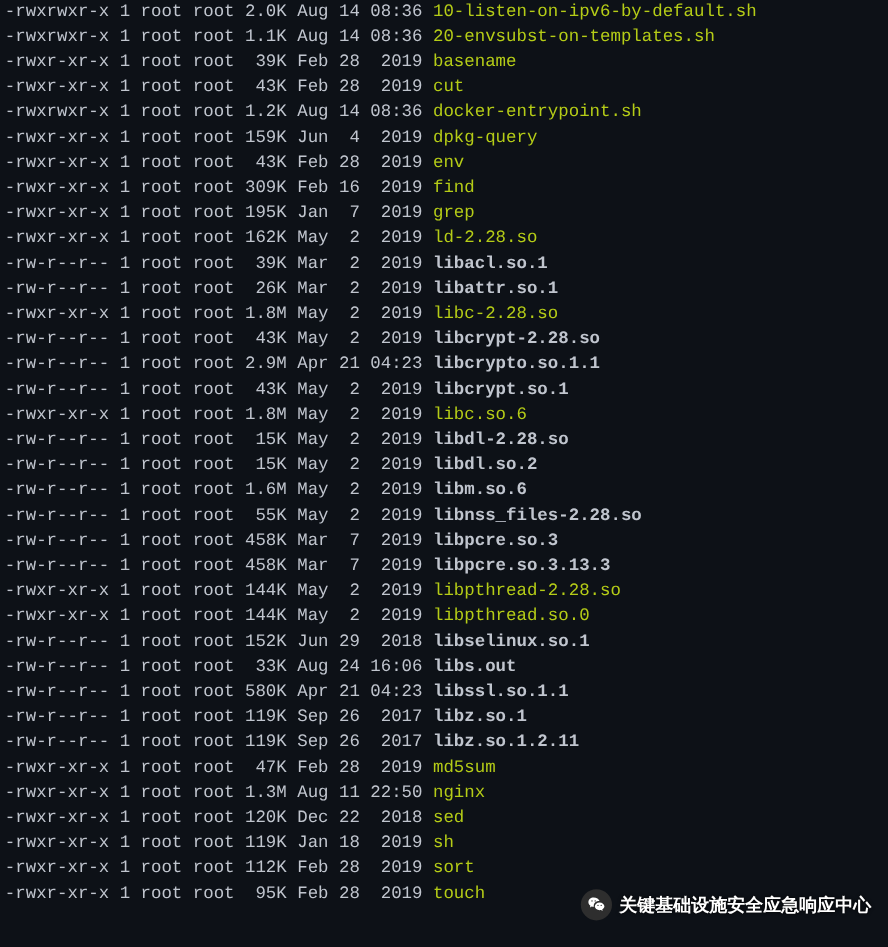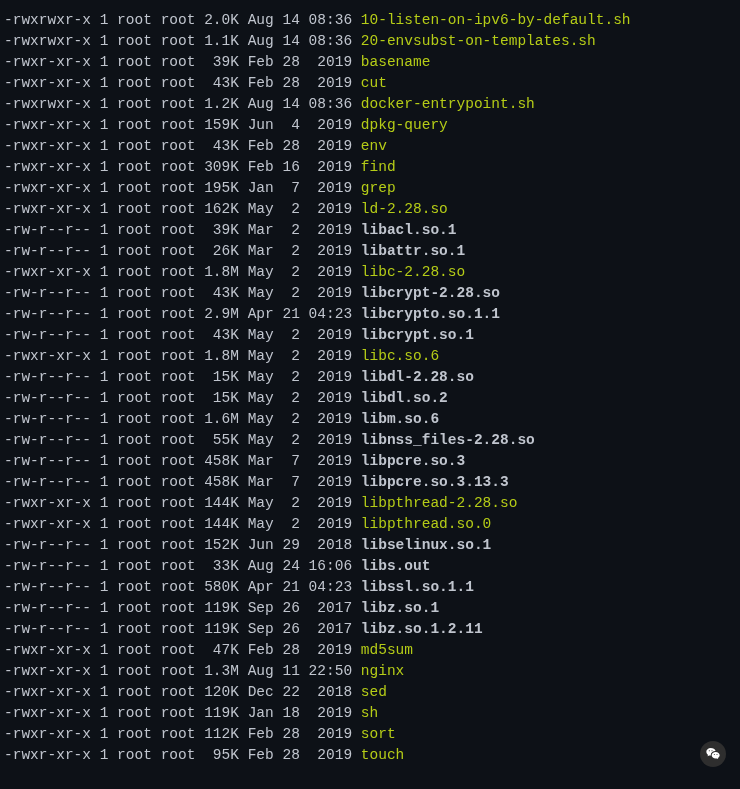--- a/index.html
+++ b/index.html
@@ -9,21 +9,21 @@
     font-family: "Consolas", "Menlo", "Monaco", "Liberation Mono", monospace;
     font-size: 14.5px;
     line-height: 21px;
     color: #c0c5ce;
     width: 740px;
     height: 789px;
     overflow: hidden;
     position: relative;
   }
   .terminal {
-    padding: 10px 4px;
+    padding: 0 4px;
     white-space: pre;
   }
   .row { display: block; }
   .perm { color: #c0c5ce; }
   .links{ color: #c0c5ce; }
   .user { color: #c0c5ce; }
   .grp  { color: #c0c5ce; }
   .size { color: #c0c5ce; }
   .date { color: #c0c5ce; }
   
@@ -56,13 +56,14 @@
 <body>
 
 <div class="terminal" id="term"><div class="row"><span class="perm">-rwxrwxr-x</span><span class="links"> 1</span><span class="user"> root</span><span class="grp"> root</span><span class="size"> 2.0K</span><span class="date"> Aug 14 08:36</span><span class="name-exec"> 10-listen-on-ipv6-by-default.sh</span></div><div class="row"><span class="perm">-rwxrwxr-x</span><span class="links"> 1</span><span class="user"> root</span><span class="grp"> root</span><span class="size"> 1.1K</span><span class="date"> Aug 14 08:36</span><span class="name-exec"> 20-envsubst-on-templates.sh</span></div><div class="row"><span class="perm">-rwxr-xr-x</span><span class="links"> 1</span><span class="user"> root</span><span class="grp"> root</span><span class="size">  39K</span><span class="date"> Feb 28  2019</span><span class="name-exec"> basename</span></div><div class="row"><span class="perm">-rwxr-xr-x</span><span class="links"> 1</span><span class="user"> root</span><span class="grp"> root</span><span class="size">  43K</span><span class="date"> Feb 28  2019</span><span class="name-exec"> cut</span></div><div class="row"><span class="perm">-rwxrwxr-x</span><span class="links"> 1</span><span class="user"> root</span><span class="grp"> root</span><span class="size"> 1.2K</span><span class="date"> Aug 14 08:36</span><span class="name-exec"> docker-entrypoint.sh</span></div><div class="row"><span class="perm">-rwxr-xr-x</span><span class="links"> 1</span><span class="user"> root</span><span class="grp"> root</span><span class="size"> 159K</span><span class="date"> Jun  4  2019</span><span class="name-exec"> dpkg-query</span></div><div class="row"><span class="perm">-rwxr-xr-x</span><span class="links"> 1</span><span class="user"> root</span><span class="grp"> root</span><span class="size">  43K</span><span class="date"> Feb 28  2019</span><span class="name-exec"> env</span></div><div class="row"><span class="perm">-rwxr-xr-x</span><span class="links"> 1</span><span class="user"> root</span><span class="grp"> root</span><span class="size"> 309K</span><span class="date"> Feb 16  2019</span><span class="name-exec"> find</span></div><div class="row"><span class="perm">-rwxr-xr-x</span><span class="links"> 1</span><span class="user"> root</span><span class="grp"> root</span><span class="size"> 195K</span><span class="date"> Jan  7  2019</span><span class="name-exec"> grep</span></div><div class="row"><span class="perm">-rwxr-xr-x</span><span class="links"> 1</span><span class="user"> root</span><span class="grp"> root</span><span class="size"> 162K</span><span class="date"> May  2  2019</span><span class="name-exec"> ld-2.28.so</span></div><div class="row"><span class="perm">-rw-r--r--</span><span class="links"> 1</span><span class="user"> root</span><span class="grp"> root</span><span class="size">  39K</span><span class="date"> Mar  2  2019</span><span class="name-plain"> libacl.so.1</span></div><div class="row"><span class="perm">-rw-r--r--</span><span class="links"> 1</span><span class="user"> root</span><span class="grp"> root</span><span class="size">  26K</span><span class="date"> Mar  2  2019</span><span class="name-plain"> libattr.so.1</span></div><div class="row"><span class="perm">-rwxr-xr-x</span><span class="links"> 1</span><span class="user"> root</span><span class="grp"> root</span><span class="size"> 1.8M</span><span class="date"> May  2  2019</span><span class="name-exec"> libc-2.28.so</span></div><div class="row"><span class="perm">-rw-r--r--</span><span class="links"> 1</span><span class="user"> root</span><span class="grp"> root</span><span class="size">  43K</span><span class="date"> May  2  2019</span><span class="name-plain"> libcrypt-2.28.so</span></div><div class="row"><span class="perm">-rw-r--r--</span><span class="links"> 1</span><span class="user"> root</span><span class="grp"> root</span><span class="size"> 2.9M</span><span class="date"> Apr 21 04:23</span><span class="name-plain"> libcrypto.so.1.1</span></div><div class="row"><span class="perm">-rw-r--r--</span><span class="links"> 1</span><span class="user"> root</span><span class="grp"> root</span><span class="size">  43K</span><span class="date"> May  2  2019</span><span class="name-plain"> libcrypt.so.1</span></div><div class="row"><span class="perm">-rwxr-xr-x</span><span class="links"> 1</span><span class="user"> root</span><span class="grp"> root</span><span class="size"> 1.8M</span><span class="date"> May  2  2019</span><span class="name-exec"> libc.so.6</span></div><div class="row"><span class="perm">-rw-r--r--</span><span class="links"> 1</span><span class="user"> root</span><span class="grp"> root</span><span class="size">  15K</span><span class="date"> May  2  2019</span><span class="name-plain"> libdl-2.28.so</span></div><div class="row"><span class="perm">-rw-r--r--</span><span class="links"> 1</span><span class="user"> root</span><span class="grp"> root</span><span class="size">  15K</span><span class="date"> May  2  2019</span><span class="name-plain"> libdl.so.2</span></div><div class="row"><span class="perm">-rw-r--r--</span><span class="links"> 1</span><span class="user"> root</span><span class="grp"> root</span><span class="size"> 1.6M</span><span class="date"> May  2  2019</span><span class="name-plain"> libm.so.6</span></div><div class="row"><span class="perm">-rw-r--r--</span><span class="links"> 1</span><span class="user"> root</span><span class="grp"> root</span><span class="size">  55K</span><span class="date"> May  2  2019</span><span class="name-plain"> libnss_files-2.28.so</span></div><div class="row"><span class="perm">-rw-r--r--</span><span class="links"> 1</span><span class="user"> root</span><span class="grp"> root</span><span class="size"> 458K</span><span class="date"> Mar  7  2019</span><span class="name-plain"> libpcre.so.3</span></div><div class="row"><span class="perm">-rw-r--r--</span><span class="links"> 1</span><span class="user"> root</span><span class="grp"> root</span><span class="size"> 458K</span><span class="date"> Mar  7  2019</span><span class="name-plain"> libpcre.so.3.13.3</span></div><div class="row"><span class="perm">-rwxr-xr-x</span><span class="links"> 1</span><span class="user"> root</span><span class="grp"> root</span><span class="size"> 144K</span><span class="date"> May  2  2019</span><span class="name-exec"> libpthread-2.28.so</span></div><div class="row"><span class="perm">-rwxr-xr-x</span><span class="links"> 1</span><span class="user"> root</span><span class="grp"> root</span><span class="size"> 144K</span><span class="date"> May  2  2019</span><span class="name-exec"> libpthread.so.0</span></div><div class="row"><span class="perm">-rw-r--r--</span><span class="links"> 1</span><span class="user"> root</span><span class="grp"> root</span><span class="size"> 152K</span><span class="date"> Jun 29  2018</span><span class="name-plain"> libselinux.so.1</span></div><div class="row"><span class="perm">-rw-r--r--</span><span class="links"> 1</span><span class="user"> root</span><span class="grp"> root</span><span class="size">  33K</span><span class="date"> Aug 24 16:06</span><span class="name-plain"> libs.out</span></div><div class="row"><span class="perm">-rw-r--r--</span><span class="links"> 1</span><span class="user"> root</span><span class="grp"> root</span><span class="size"> 580K</span><span class="date"> Apr 21 04:23</span><span class="name-plain"> libssl.so.1.1</span></div><div class="row"><span class="perm">-rw-r--r--</span><span class="links"> 1</span><span class="user"> root</span><span class="grp"> root</span><span class="size"> 119K</span><span class="date"> Sep 26  2017</span><span class="name-plain"> libz.so.1</span></div><div class="row"><span class="perm">-rw-r--r--</span><span class="links"> 1</span><span class="user"> root</span><span class="grp"> root</span><span class="size"> 119K</span><span class="date"> Sep 26  2017</span><span class="name-plain"> libz.so.1.2.11</span></div><div class="row"><span class="perm">-rwxr-xr-x</span><span class="links"> 1</span><span class="user"> root</span><span class="grp"> root</span><span class="size">  47K</span><span class="date"> Feb 28  2019</span><span class="name-exec"> md5sum</span></div><div class="row"><span class="perm">-rwxr-xr-x</span><span class="links"> 1</span><span class="user"> root</span><span class="grp"> root</span><span class="size"> 1.3M</span><span class="date"> Aug 11 22:50</span><span class="name-exec"> nginx</span></div><div class="row"><span class="perm">-rwxr-xr-x</span><span class="links"> 1</span><span class="user"> root</span><span class="grp"> root</span><span class="size"> 120K</span><span class="date"> Dec 22  2018</span><span class="name-exec"> sed</span></div><div class="row"><span class="perm">-rwxr-xr-x</span><span class="links"> 1</span><span class="user"> root</span><span class="grp"> root</span><span class="size"> 119K</span><span class="date"> Jan 18  2019</span><span class="name-exec"> sh</span></div><div class="row"><span class="perm">-rwxr-xr-x</span><span class="links"> 1</span><span class="user"> root</span><span class="grp"> root</span><span class="size"> 112K</span><span class="date"> Feb 28  2019</span><span class="name-exec"> sort</span></div><div class="row"><span class="perm">-rwxr-xr-x</span><span class="links"> 1</span><span class="user"> root</span><span class="grp"> root</span><span class="size">  95K</span><span class="date"> Feb 28  2019</span><span class="name-exec"> touch</span></div></div>
 
 <div class="overlay">
   <span class="bubble">
     <svg viewBox="0 0 24 24">
         <path d="M8.5 3C4.9 3 2 5.6 2 8.8c0 1.8 1 3.4 2.5 4.5l-.6 2 2.3-1.2c.7.2 1.5.3 2.3.3h.3c-.1-.4-.1-.8-.1-1.2 0-3.2 3.1-5.8 6.9-5.8h.3C15.3 4.9 12.2 3 8.5 3zm-2 3.2c.5 0 .9.4.9.9s-.4.9-.9.9-.9-.4-.9-.9.4-.9.9-.9zm4 0c.5 0 .9.4.9.9s-.4.9-.9.9-.9-.4-.9-.9.4-.9.9-.9zM16 9c-3.3 0-6 2.2-6 4.9s2.7 4.9 6 4.9c.6 0 1.2-.1 1.8-.2l2 1-.5-1.7c1.6-.9 2.7-2.4 2.7-4 0-2.7-2.7-4.9-6-4.9zm-2 3c.4 0 .8.3.8.8s-.3.8-.8.8-.8-.3-.8-.8.4-.8.8-.8zm4 0c.4 0 .8.3.8.8s-.3.8-.8.8-.8-.3-.8-.8.4-.8.8-.8z"></path>
       </svg>
   </span>
+  <span>关键基础设施安全应急响应中心</span>
 </div>
 
 </body></html>

